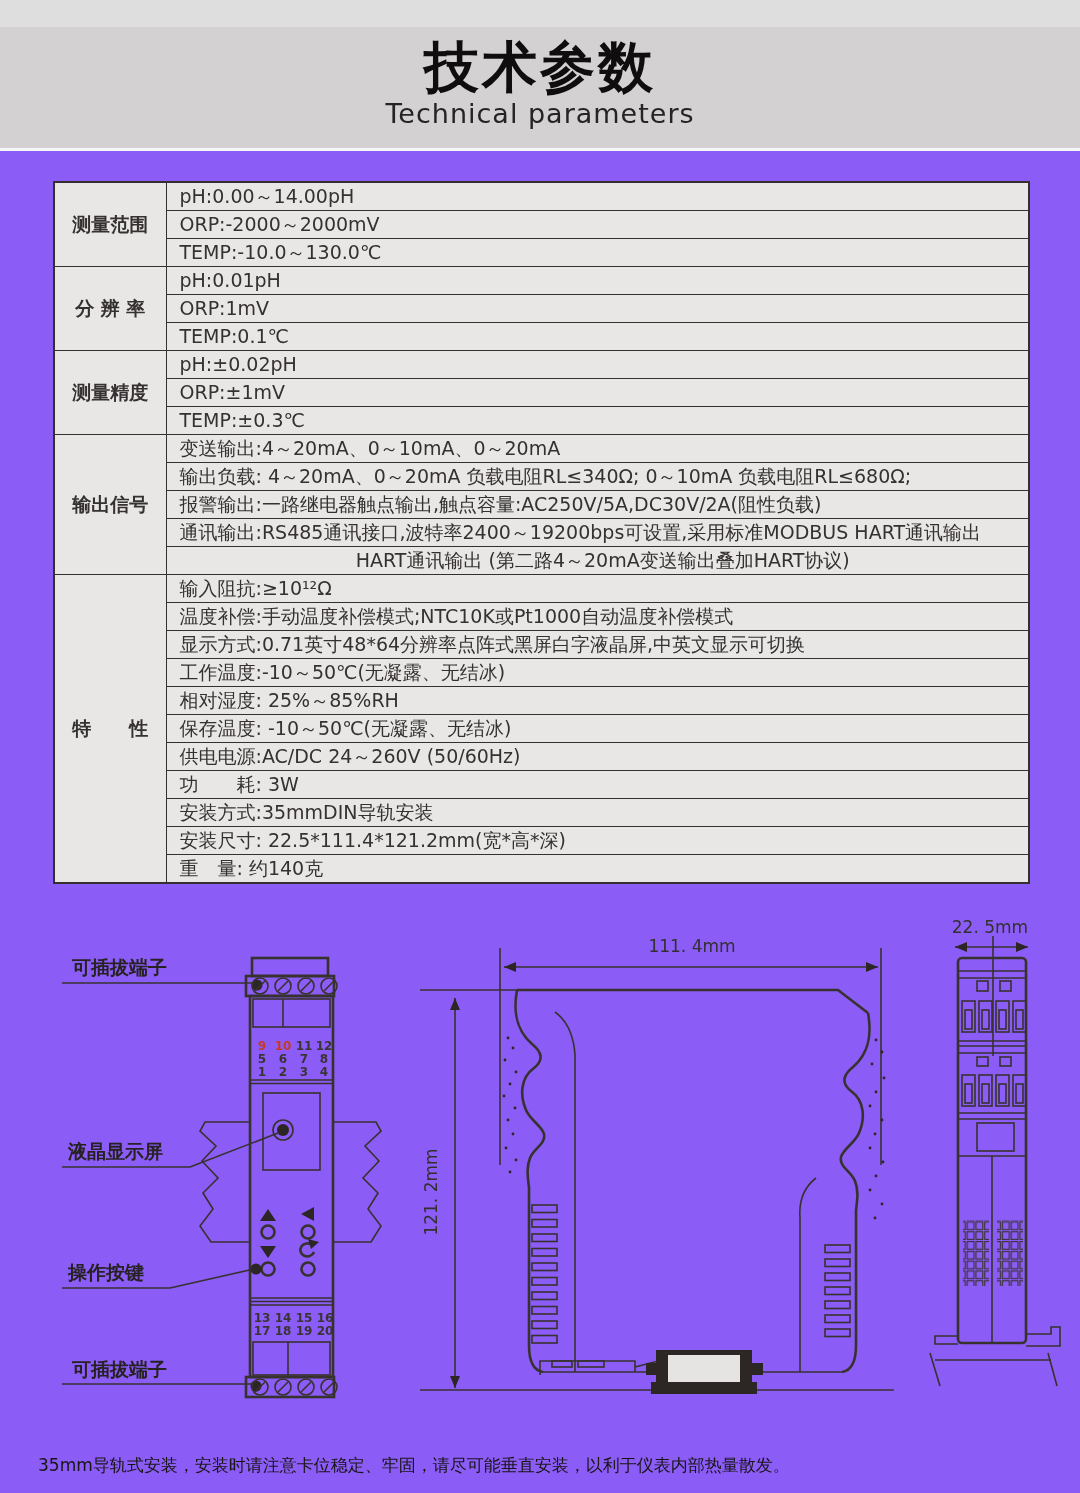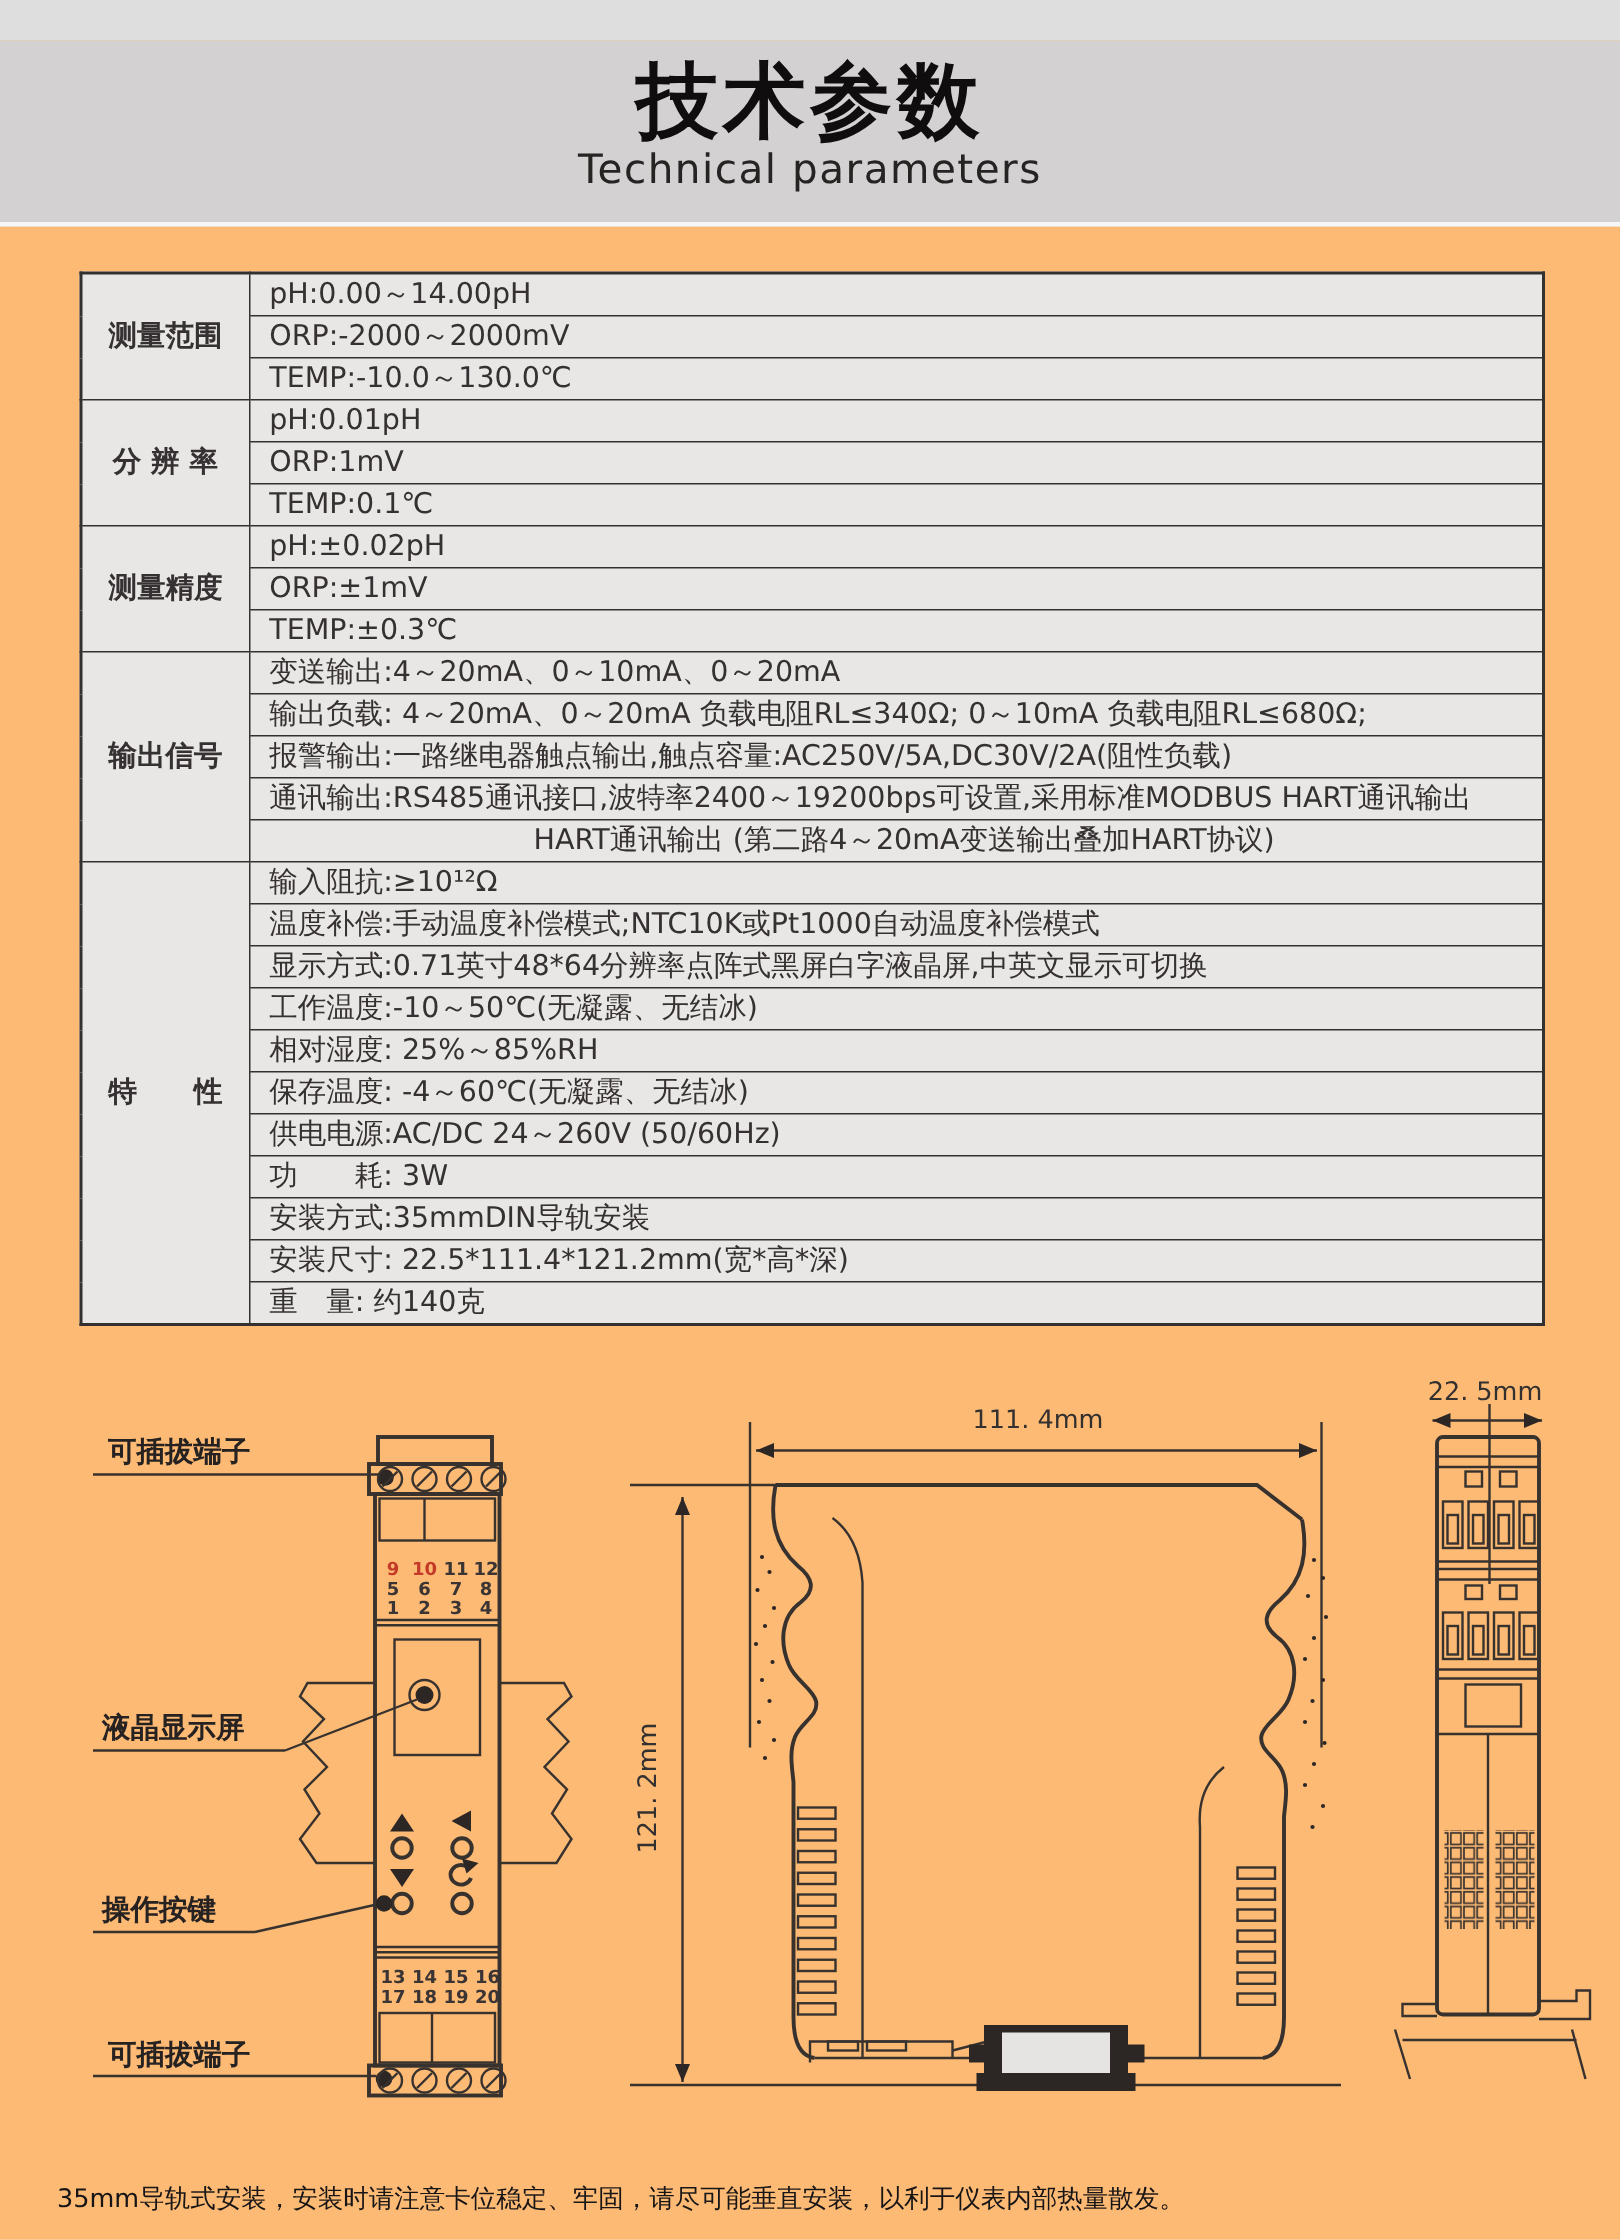--- a/index.html
+++ b/index.html
@@ -1,16 +1,16 @@
 <!DOCTYPE html>
 <html><head>
 <meta charset="utf-8">
 <style>
   html,body{margin:0;padding:0;}
-  .page{position:relative;width:1080px;height:1493px;background:#fdba74;overflow:hidden;
+  .page{position:relative;width:1080px;height:1493px;background:#8b5cf6;overflow:hidden;
         font-family:"DejaVu Sans",sans-serif;color:#353031;}
   .top-strip{position:absolute;left:0;top:0;width:1080px;height:27px;background:#dfdede;}
   .header{position:absolute;left:0;top:27px;width:1080px;height:121px;background:#d3d1d1;
           border-bottom:3px solid #f7f6f6;text-align:center;}
   .title{margin:0;padding-top:10px;font-size:55px;font-weight:bold;letter-spacing:3px;color:#0f0d0d;line-height:1.1;}
   .subtitle{margin:0;font-size:27px;color:#262323;letter-spacing:1px;}
   table.spec{position:absolute;left:53px;top:181px;width:977px;border-collapse:collapse;
              table-layout:fixed;border:2.5px solid #353030;background:#e9e7e6;}
   table.spec col.c-label{width:112px;}
   table.spec th,table.spec td{border:1.6px solid #353030;height:27px;line-height:27px;
@@ -109,21 +109,21 @@
       <tr>
           <td>显示方式:0.71英寸48*64分辨率点阵式黑屏白字液晶屏,中英文显示可切换</td>
         </tr>
       <tr>
           <td>工作温度:-10～50℃(无凝露、无结冰)</td>
         </tr>
       <tr>
           <td>相对湿度: 25%～85%RH</td>
         </tr>
       <tr>
-          <td>保存温度: -4～60℃(无凝露、无结冰)</td>
+          <td>保存温度: -10～50℃(无凝露、无结冰)</td>
         </tr>
       <tr>
           <td>供电电源:AC/DC 24～260V (50/60Hz)</td>
         </tr>
       <tr>
           <td>功　　耗: 3W</td>
         </tr>
       <tr>
           <td>安装方式:35mmDIN导轨安装</td>
         </tr>

